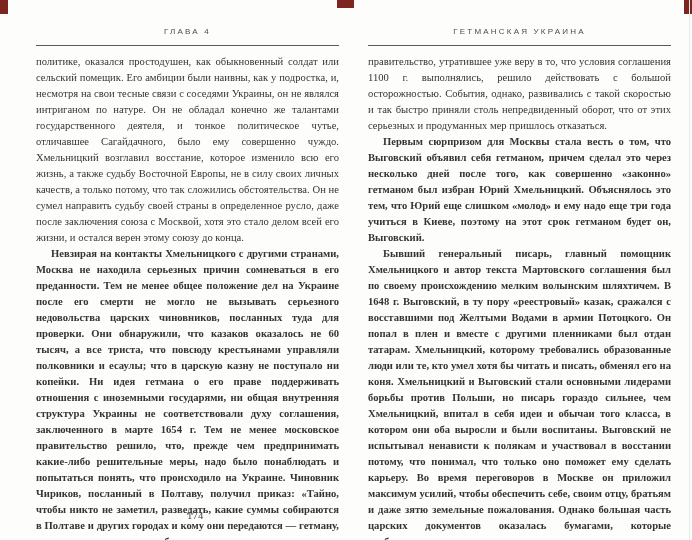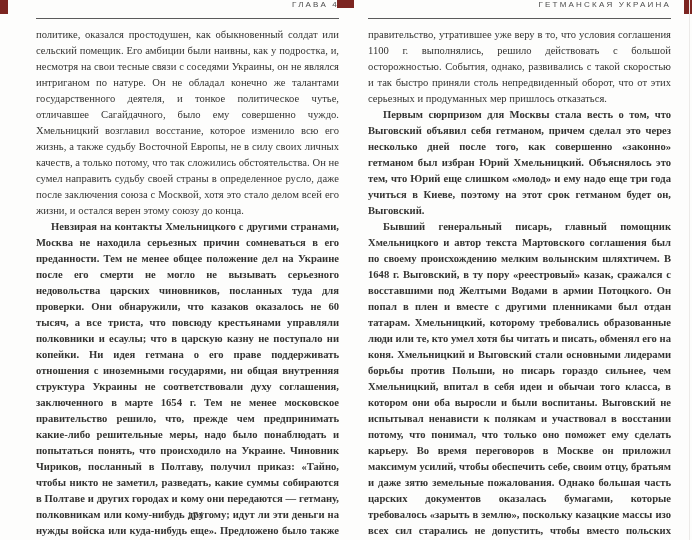--- a/index.html
+++ b/index.html
@@ -18,21 +18,22 @@
   .em-left   { left: 0;   top: 0; width: 8px;  height: 14px; }
   .em-center { left: 337px; top: 0; width: 17px; height: 8px; }
   .em-right  { right: 0;  top: 0; width: 8px;  height: 14px; }
   .edge-line { position: absolute; right: 2px; top: 0; width: 1px; height: 540px; background: #eceae8; }
 
   .page { position: absolute; top: 0; bottom: 0; }
   .page-left  { left: 36px;  width: 303px; }
   .page-right { left: 368px; width: 303px; }
 
   .running-head {
-    text-align: right;
+    margin-top: 27px;
+    text-align: center;
     font-family: "Liberation Sans", "DejaVu Sans", sans-serif;
     font-size: 8px;
     font-weight: 400;
     letter-spacing: 2.2px;
     color: #4c4c4c;
     white-space: nowrap;
   }
   .rule {
     margin-top: 9px;
     border: 0;

